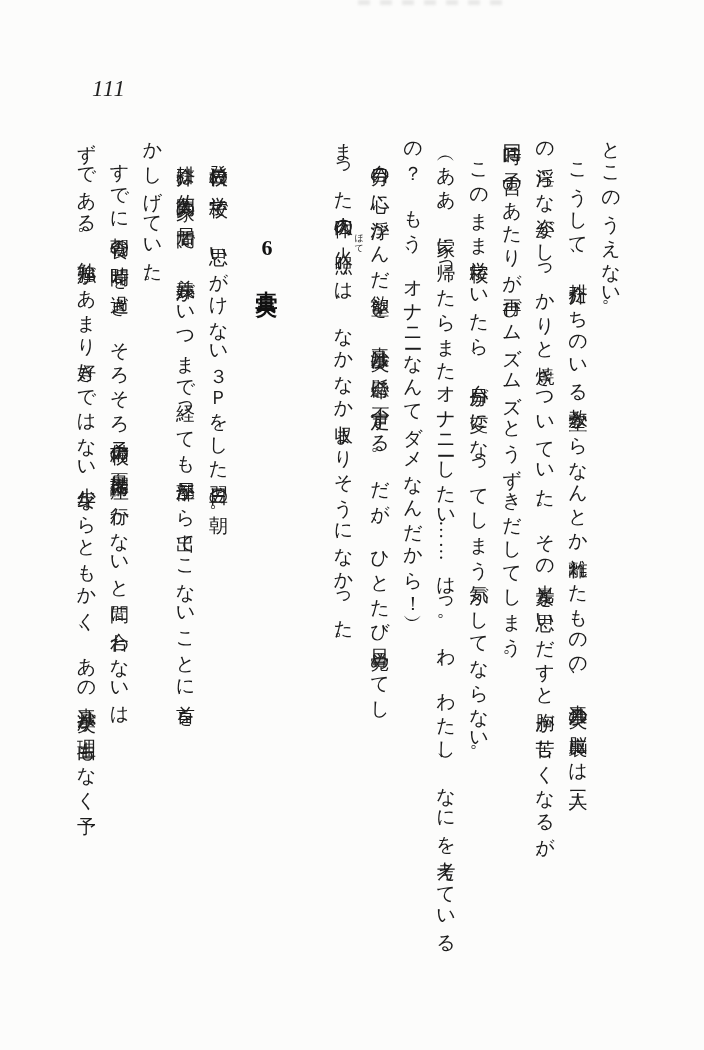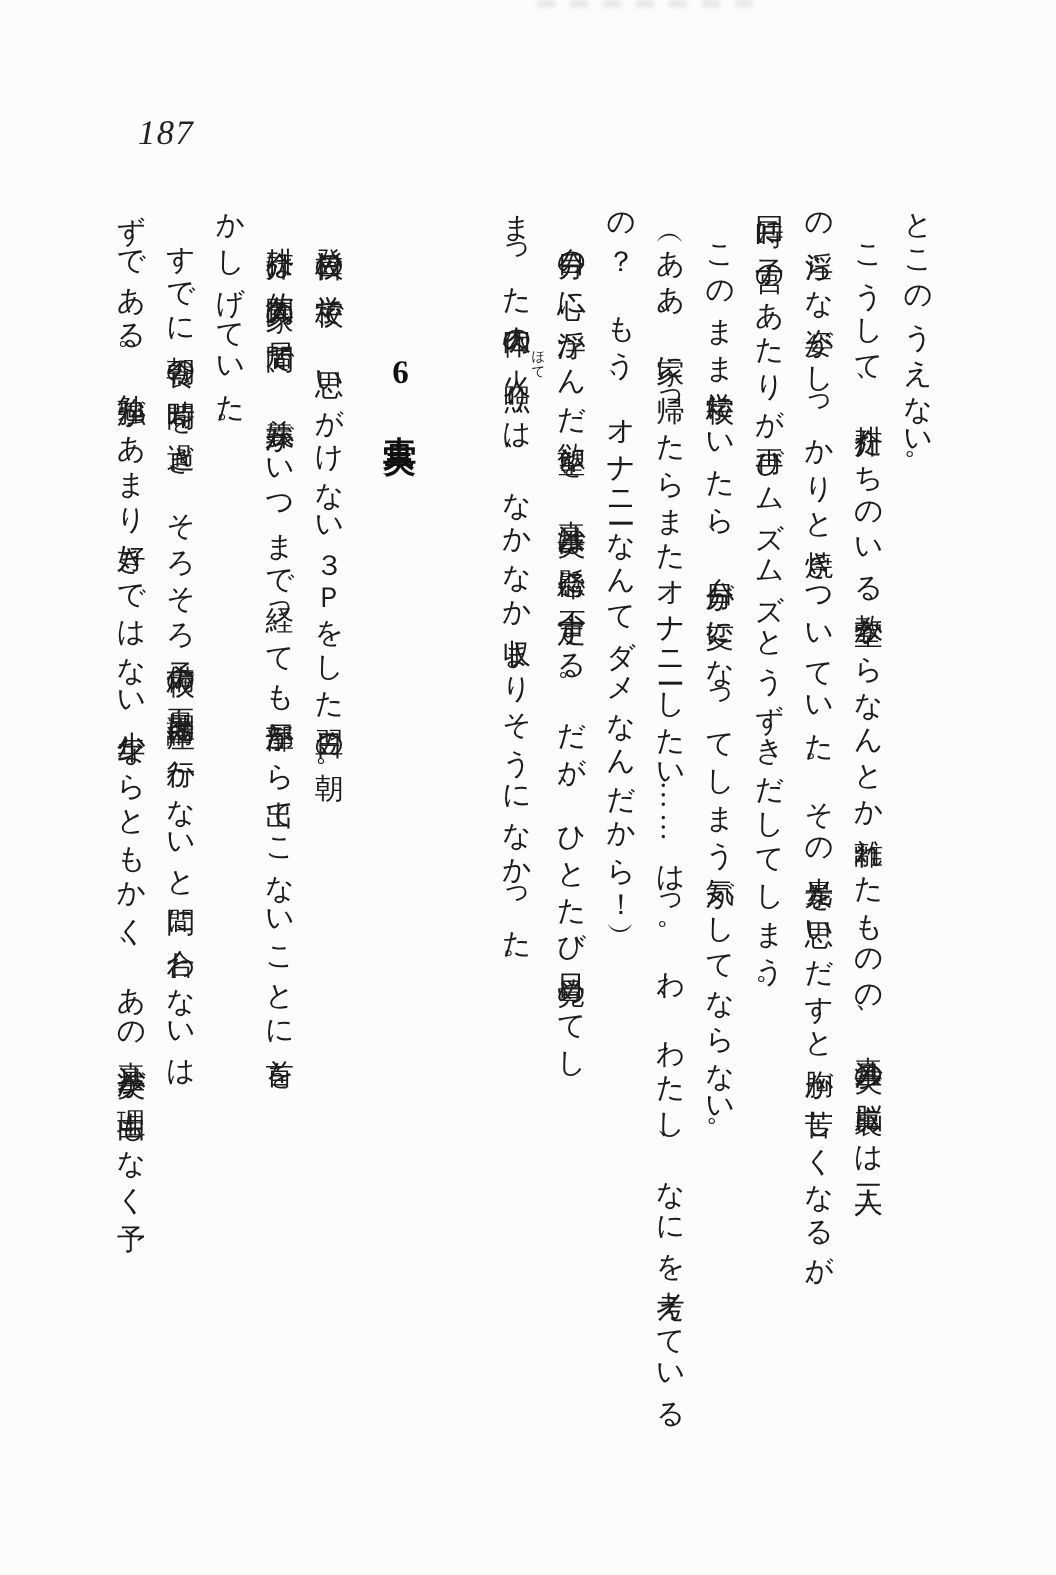--- a/index.html
+++ b/index.html
@@ -85,21 +85,21 @@
     margin-top: 10px;
   }
 </style>
 </head>
 <body>
 
 <div class="page">
 
   <div class="scan-artifact"></div>
 
-  <div class="page-number">187</div>
+  <div class="page-number">111</div>
 
   <div class="text-block">
 
     <div class="text-line">とこのうえない。</div>
 
     <div class="text-line indent">こうして、耕介たちのいる教室からなんとか離れたものの、真沙美の脳裏には三人</div>
 
     <div class="text-line">の淫らな姿がしっかりと焼きついていた。その光景を思いだすと胸が苦しくなるが、</div>
 
     <div class="text-line">同時に子宮のあたりが再びムズムズとうずきだしてしまう。</div>

